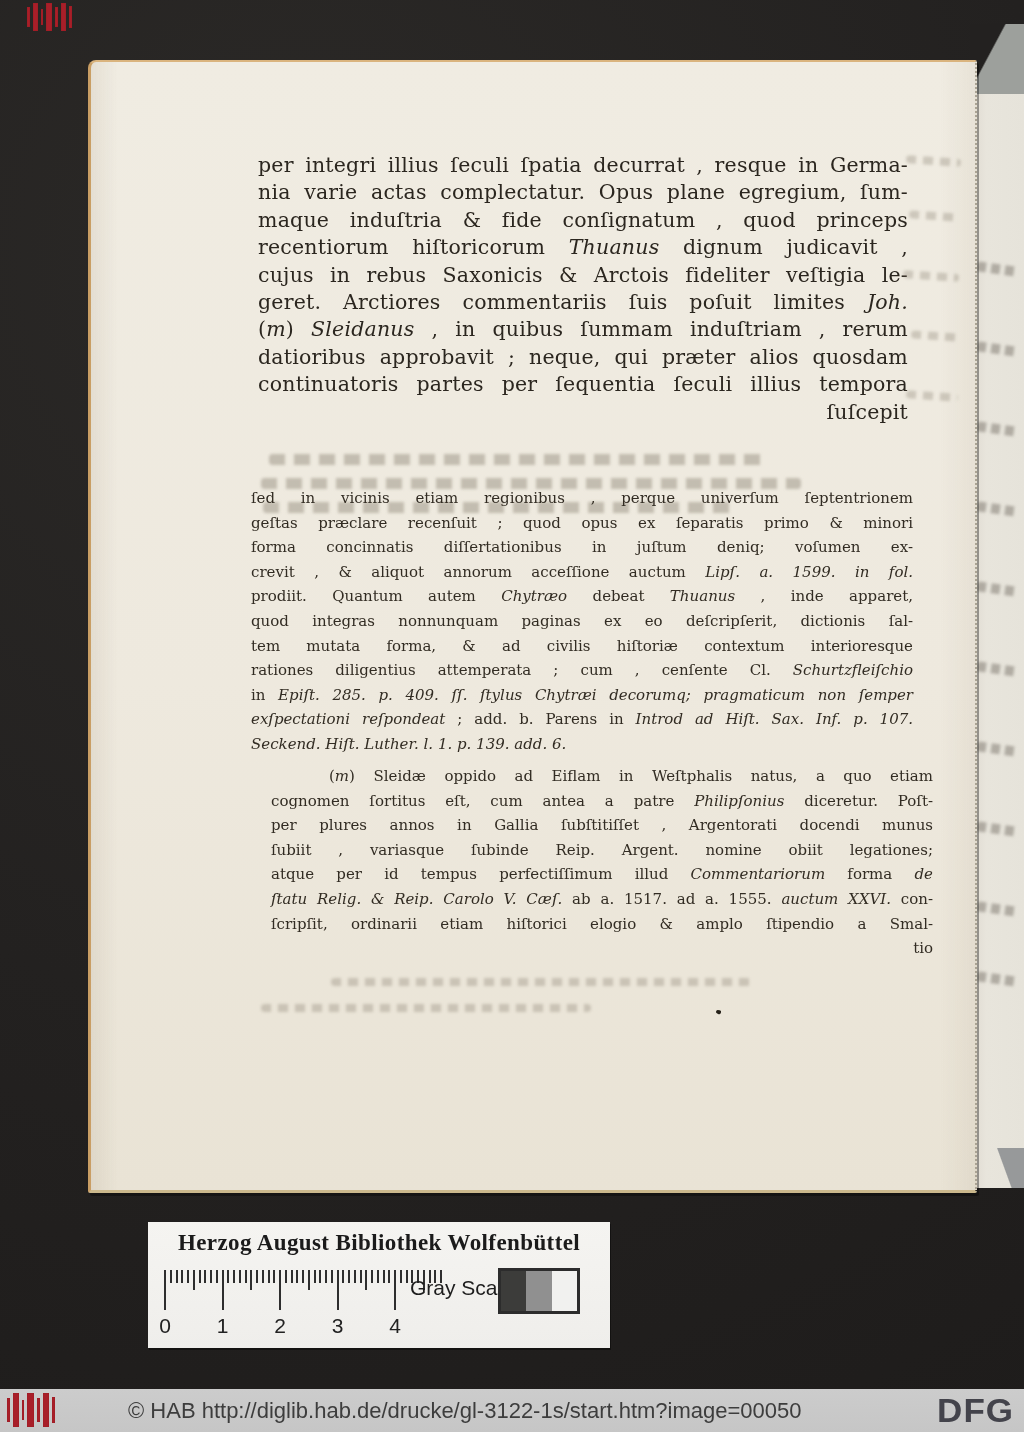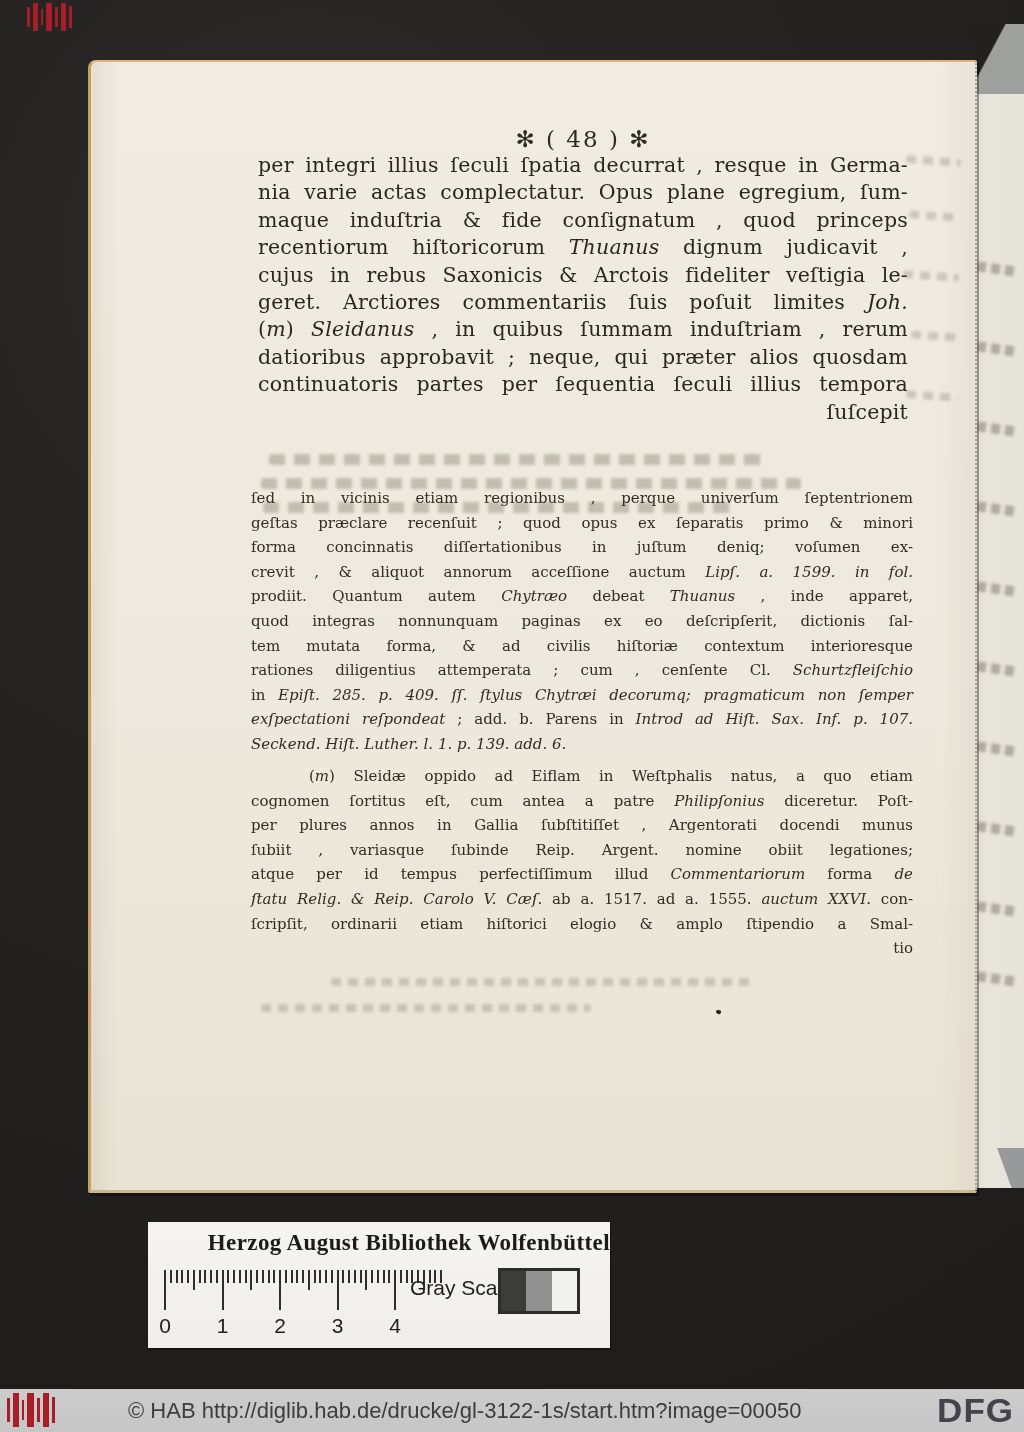--- a/index.html
+++ b/index.html
@@ -54,21 +54,21 @@
   }
   .page-inner{position:absolute;inset:0;overflow:hidden;}
   .ornament-header{
     position:absolute;left:167px;top:64px;width:650px;
     text-align:center;font-size:23px;color:#2f2a23;letter-spacing:2px;
   }
   .textblock{position:absolute;color:#2b261f;}
   .main-text{left:167px;top:90px;width:650px;font-size:20.5px;line-height:27.4px;letter-spacing:.2px;}
   .footnote{left:160px;width:662px;font-size:15px;line-height:24.6px;color:#322c23;}
   .fn1{top:424px;}
-  .fn2{top:702px;}
+  .fn2{top:702px;margin-left:20px;}
   .tline{white-space:normal;text-align:justify;text-align-last:justify;min-height:1em;}
   .tline.r{text-align-last:right;}
   .tline.nj{text-align-last:left;}
   .tline.ind{text-indent:58px;}
   .it{font-style:italic;}
   .ink-dot{
     position:absolute;left:625px;top:948px;width:5px;height:4px;
     background:#262119;border-radius:60% 40% 50% 50%;transform:rotate(20deg);
   }
   .ghost-line{
@@ -78,21 +78,21 @@
   }
   .ghost-sm{height:8px;background:repeating-linear-gradient(90deg,rgba(124,115,99,.30) 0 10px,transparent 10px 17px);}
 
   
   .ruler-card{
     left:148px;top:1222px;width:462px;height:126px;
     background:linear-gradient(180deg,#f5f4f1 0,#efeeeb 100%);
     box-shadow:1px 2px 0 rgba(0,0,0,.4);
   }
   .ruler-title{
-    position:absolute;left:0;top:8px;width:100%;text-align:right;
+    position:absolute;left:0;top:8px;width:100%;text-align:center;
     font-family:"Liberation Serif", serif;font-weight:bold;font-size:23px;
     color:#1b1b1b;letter-spacing:.4px;white-space:nowrap;
   }
   .ruler-ticks{position:absolute;left:16px;top:48px;width:290px;height:44px;}
   .tick{position:absolute;top:0;width:2px;background:#2e2e2e;}
   .tick.minor{height:13px;}
   .tick.mid{height:20px;}
   .tick.major{height:40px;}
   .ruler-numbers{position:absolute;left:16px;top:92px;width:290px;height:26px;
     font-family:"Liberation Sans", sans-serif;font-size:21px;color:#222;}
@@ -145,21 +145,20 @@
     <div class="strip-ghost" style="top: 560px;"></div>
     <div class="strip-ghost" style="top: 640px;"></div>
     <div class="strip-ghost" style="top: 720px;"></div>
     <div class="strip-ghost" style="top: 800px;"></div>
     <div class="strip-ghost" style="top: 880px;"></div>
     <div class="strip-ghost" style="top: 950px;"></div>
   </div>
 
 <div class="abs page">
   <div class="page-inner">
-    <div class="ornament-header">✻ ( 48 ) ✻</div>
 
     <div class="textblock main-text">
         <div class="tline"><span>per integri illius ſeculi ſpatia decurrat , resque in Germa-</span></div>
         <div class="tline"><span>nia varie actas complectatur.  Opus plane egregium, ſum-</span></div>
         <div class="tline"><span>maque induſtria &amp; fide conſignatum , quod princeps</span></div>
         <div class="tline"><span>recentiorum hiſtoricorum </span><span class="it">Thuanus</span><span> dignum judicavit ,</span></div>
         <div class="tline"><span>cujus in rebus Saxonicis &amp; Arctois fideliter veſtigia le-</span></div>
         <div class="tline"><span>geret.   Arctiores commentariis ſuis poſuit limites </span><span class="it">Joh.</span></div>
         <div class="tline"><span>(</span><span class="it">m</span><span>) </span><span class="it">Sleidanus</span><span> , in quibus ſummam induſtriam , rerum</span></div>
         <div class="tline"><span>datioribus approbavit ; neque, qui præter alios quosdam</span></div>

